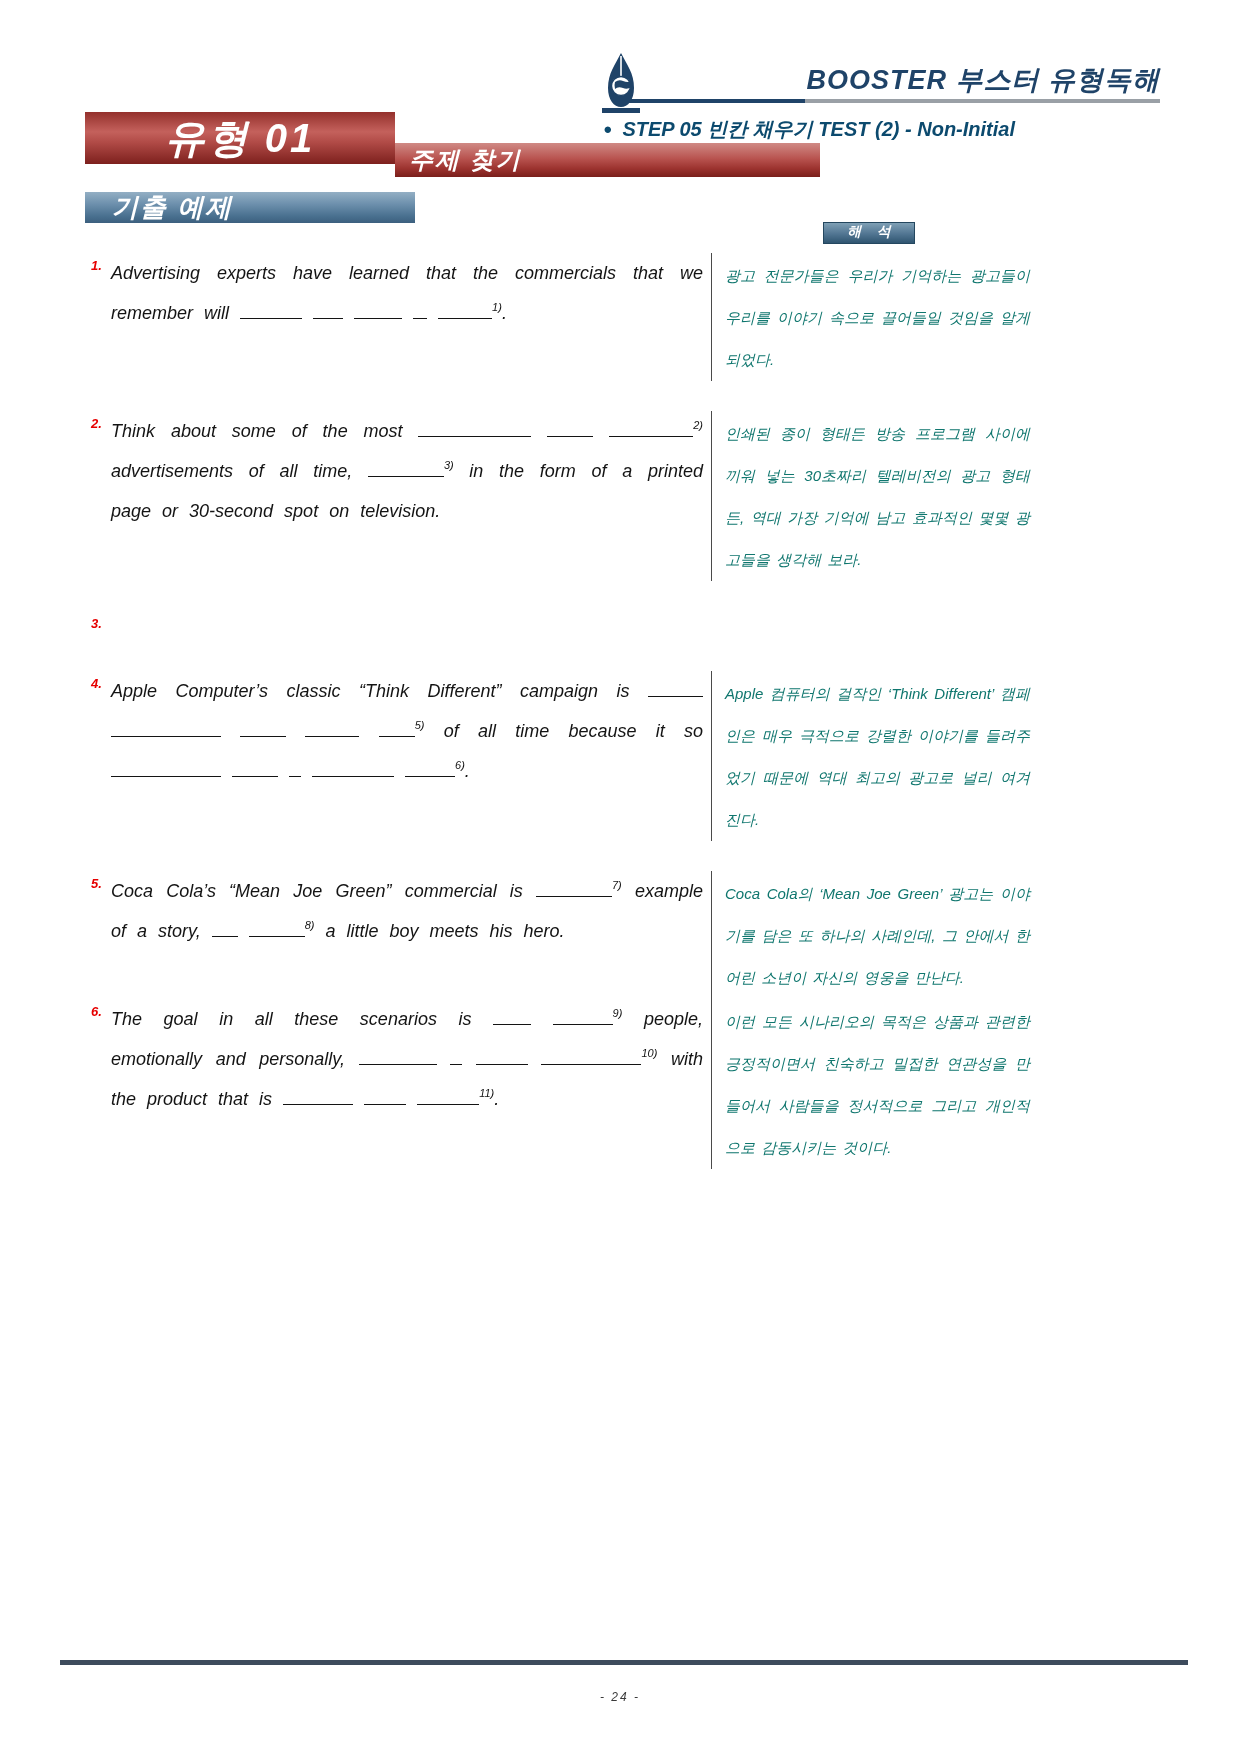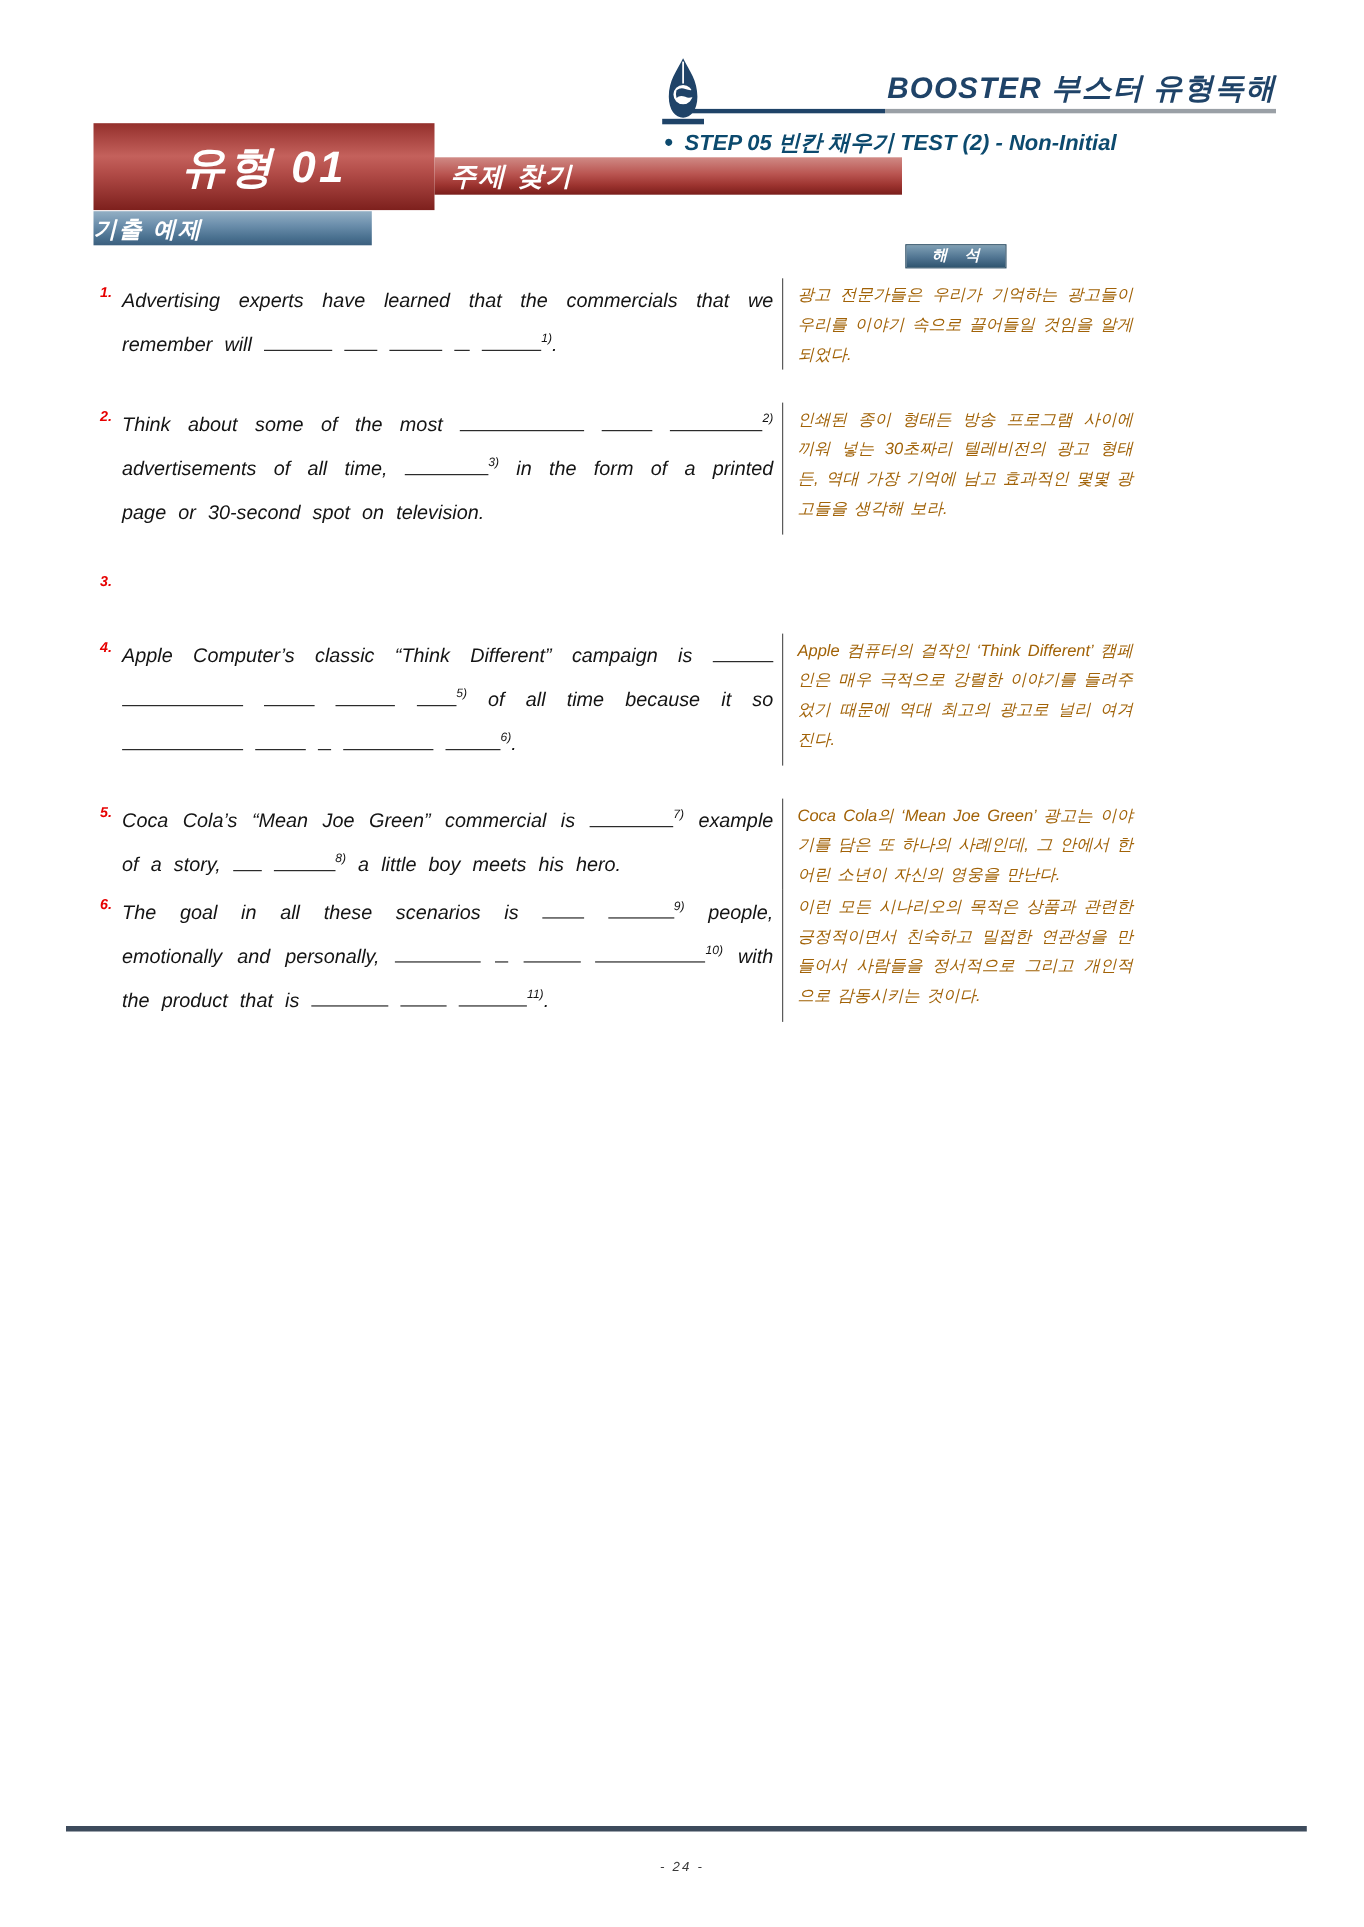--- a/index.html
+++ b/index.html
@@ -21,36 +21,36 @@
     background: linear-gradient(90deg, #1F4368 0%, #1F4368 34%, #9aa0a6 34%, #9aa0a6 100%);
   }
   .step-line {
     position: absolute; top: 116px; right: 225px;
     font-size: 20px; font-weight: bold; color: #0c4a6e; white-space: pre;
   }
   .step-line .bullet { font-size: 15px; vertical-align: 2px; margin-right: 10px; }
 
   
   .type-box {
-    position: absolute; left: 85px; top: 112px; width: 310px; height: 79px;
+    position: absolute; left: 85px; top: 112px; width: 310px; height: 52px;
     background: linear-gradient(180deg, #94302C 0%, #C4615C 38%, #B14B47 58%, #7D201D 100%);
     color: #fff; font-size: 40px; font-weight: bold; letter-spacing: 3px;
     display: flex; align-items: center; justify-content: center;
   }
   .topic-bar {
     position: absolute; left: 395px; top: 143px; width: 425px; height: 34px;
     background: linear-gradient(180deg, #D08A85 0%, #B95450 45%, #9C332F 75%, #7A1E1B 100%);
     color: #fff; font-size: 24px; font-weight: bold;
     display: flex; align-items: center; padding-left: 14px; letter-spacing: 2px;
   }
   .section-bar {
-    position: absolute; left: 85px; top: 192px; width: 253px; height: 31px;
+    position: absolute; left: 85px; top: 192px; width: 330px; height: 31px;
     background: linear-gradient(180deg, #93AFC4 0%, #6C8FAC 40%, #49708F 78%, #3C5F7E 100%);
-    color: #fff; font-size: 21px; font-weight: bold;
-    display: flex; align-items: center; padding-left: 0; letter-spacing: 2px;
+    color: #fff; font-size: 26px; font-weight: bold;
+    display: flex; align-items: center; padding-left: 27px; letter-spacing: 2px;
   }
   .haeseok-btn {
     position: absolute; left: 823px; top: 222px; width: 92px; height: 22px;
     background: linear-gradient(180deg, #7FA0B5 0%, #517592 55%, #2F5570 100%);
     border: 1px solid #24475F;
     color: #fff; font-size: 14px; font-weight: bold; white-space: pre;
     display: flex; justify-content: center;
   }
 
   
@@ -64,22 +64,22 @@
     color: #E60000; font-size: 13px; font-weight: bold;
   }
   .en {
     width: 600px; flex-shrink: 0; padding-right: 8px;
     font-size: 18px; line-height: 40px; text-align: justify;
     word-spacing: 6px; color: #141414;
   }
   .ko {
     width: 326px; flex-shrink: 0; border-left: 1px solid #4a4a4a;
     padding: 2px 7px 0 13px;
-    font-size: 15px; line-height: 27px; text-align: justify;
-    word-spacing: 2px; color: #a16207;
+    font-size: 15px; line-height: 42px; text-align: justify;
+    word-spacing: 2px; color: #0f766e;
   }
   .blank {
     display: inline-block; height: 15px;
     border-bottom: 1.6px solid #141414;
   }
   sup.fn { font-size: 11px; line-height: 0; position: relative; top: -1px; }
 
   
   .footer-rule {
     position: absolute; left: 60px; top: 1660px; width: 1128px; height: 5px;

